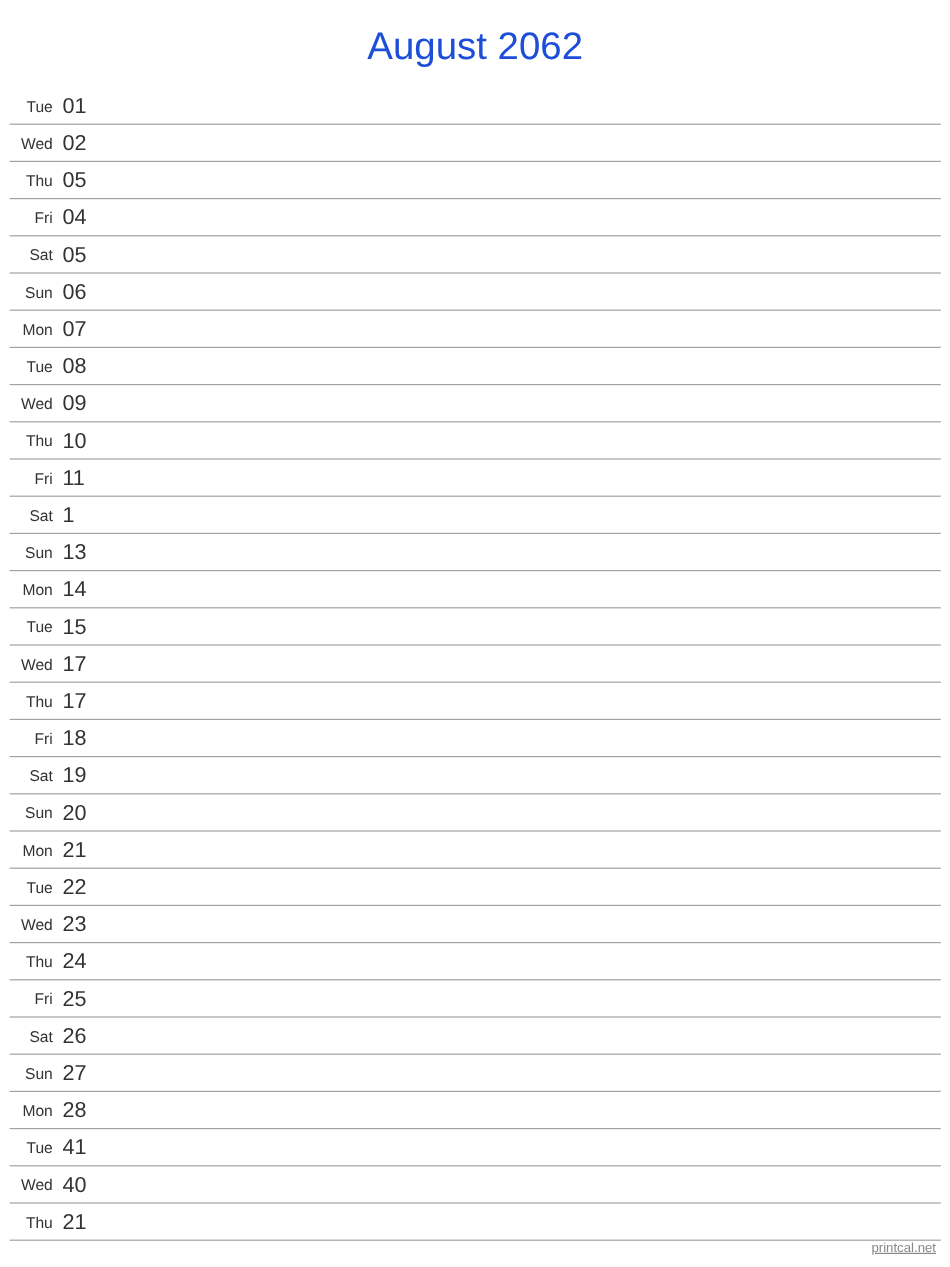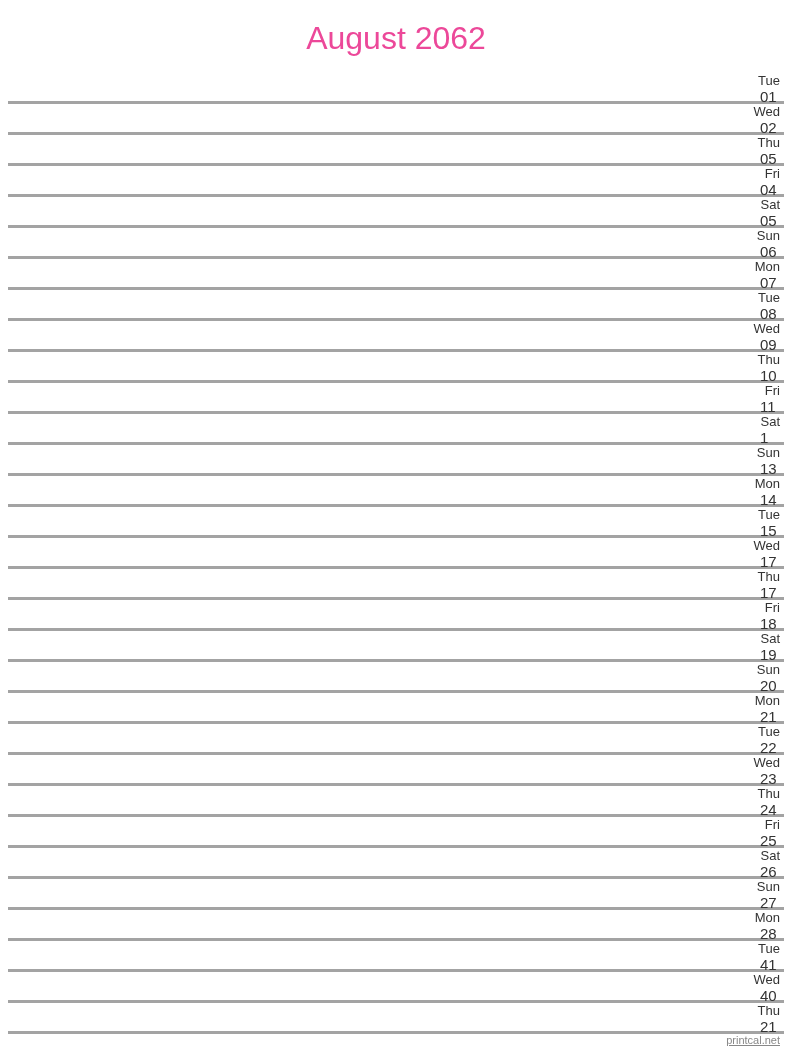--- a/index.html
+++ b/index.html
@@ -14,53 +14,51 @@
       background: #fff;
       font-family: Arial, Helvetica, sans-serif;
       position: relative;
     }
 
     .page-title {
       text-align: center;
       font-size: 32px;
       font-weight: normal;
       padding: 20px 0 16px 0;
-      color: #ec4899;
+      color: #1d4ed8;
     }
 
     .calendar-grid {
       width: 100%;
       padding: 0 8px;
     }
 
     .day-row {
       display: flex;
-      align-items: flex-end;
+      align-items: center;
       height: 31px;
-      border-bottom: 3px solid #a3a3a3;
-      flex-direction: column;
+      border-bottom: 1px solid #a3a3a3;
     }
 
     .day-name {
       width: 40px;
       font-size: 13px;
       color: #333;
       text-align: right;
       padding-right: 4px;
       flex-shrink: 0;
     }
 
     .day-number {
       width: 28px;
-      font-size: 15px;
+      font-size: 18px;
       color: #333;
       text-align: left;
       padding-left: 4px;
       flex-shrink: 0;
-      margin-left: 21px;
     }
 
     .day-line {
       flex: 1;
       height: 1px;
     }
 
     .footer {
       position: absolute;
       bottom: 10px;

